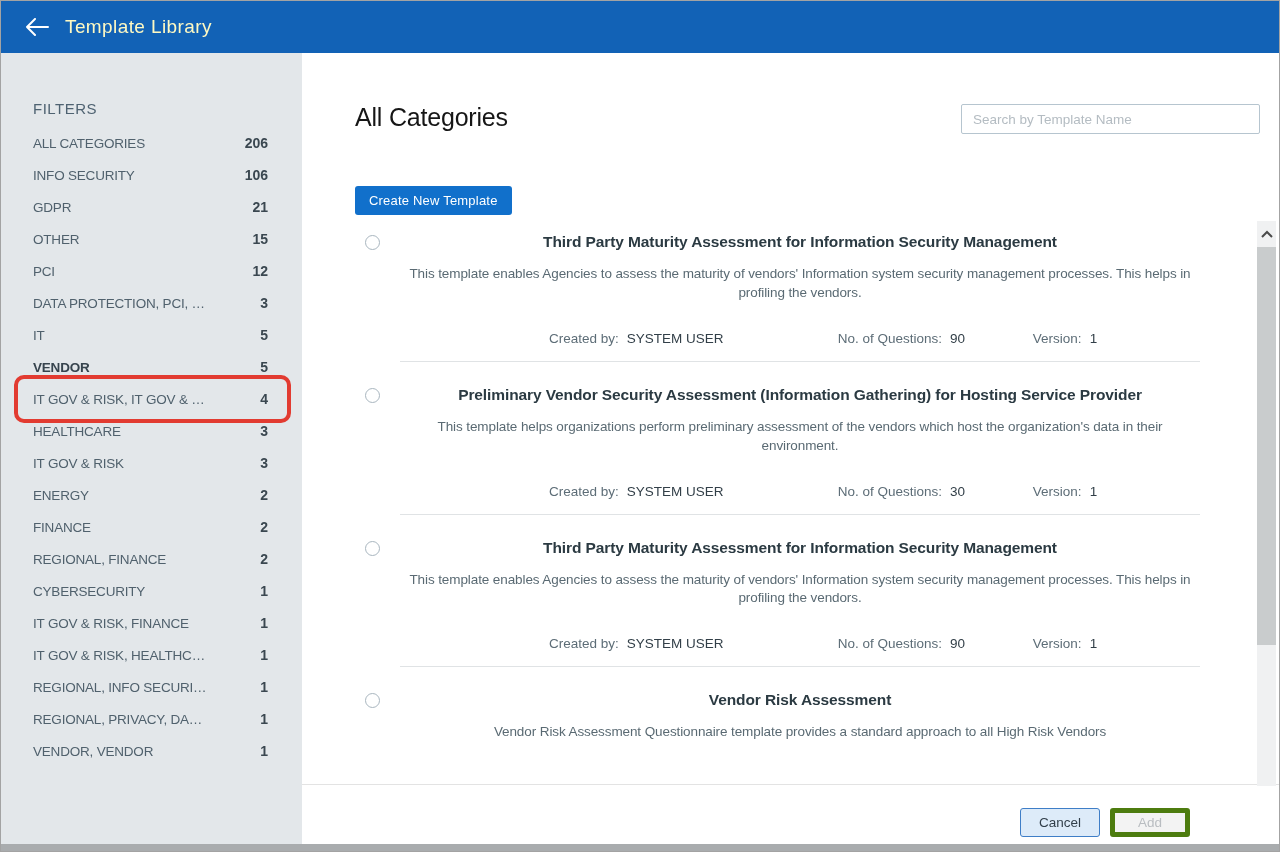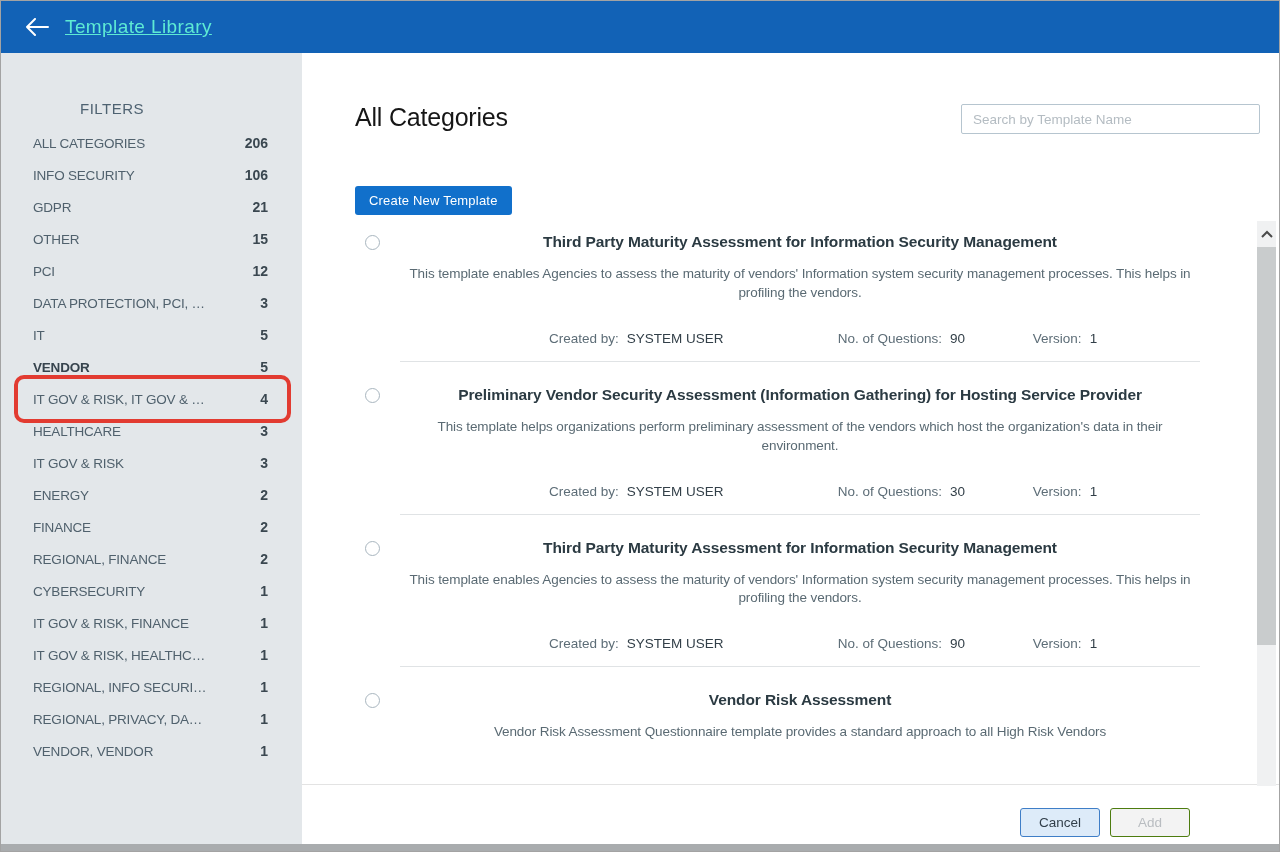--- a/index.html
+++ b/index.html
@@ -5,27 +5,27 @@
   * { margin:0; padding:0; box-sizing:border-box; }
   html,body { background:#fff; }
   body { font-family:"Liberation Sans", sans-serif; }
   .app { position:relative; width:1280px; height:852px; background:#fff;
          border:1px solid #a3a3a3; overflow:hidden; }
 
   
   .header { position:absolute; top:0; left:0; right:0; height:52px;
             background:#1262b6; display:flex; align-items:center; padding-left:22px; }
   .back-btn { width:28px; height:28px; display:flex; align-items:center; justify-content:center; cursor:pointer; }
-  .header-title { color:#5eead4; font-size:19px; letter-spacing:.4px; margin-left:14px; font-weight:500;text-decoration:underline; }
+  .header-title { color:#fef9c3; font-size:19px; letter-spacing:.4px; margin-left:14px; font-weight:500; }
 
   
   .sidebar { position:absolute; left:0; top:52px; bottom:7px; width:301px;
              background:#e3e7ea; padding:46px 34px 0 32px; overflow:hidden; }
   .filters-heading { font-size:15px; color:#4e6271; letter-spacing:.5px; font-weight:500;
-                     height:20px; line-height:20px;margin-left:47px; }
+                     height:20px; line-height:20px; }
   .filter-list { margin-top:8px; }
   .filter-item { height:32px; display:flex; align-items:center; justify-content:space-between;
                  cursor:pointer; }
   .filter-label { font-size:13.5px; color:#50616d; letter-spacing:-.2px; white-space:nowrap;
                   overflow:hidden; max-width:205px; }
   .filter-count { font-size:14px; color:#3a4750; font-weight:700; }
   .filter-item.selected .filter-label { font-weight:700; color:#37444e; }
   .annotation-box { position:absolute; left:13px; top:322px; width:277px; height:48px;
                     border:4px solid #e23b31; border-radius:10px; pointer-events:none; z-index:5; }
 
@@ -54,21 +54,21 @@
   .mlabel { color:#5d6d77; }
   .mvalue { color:#323f48; margin-left:8px; }
   .row-sep { height:1px; background:#e0e3e5; margin-left:45px; }
 
   
   .footer { position:absolute; left:0; right:0; top:731px; bottom:0; background:#fff;
             border-top:1px solid #e3e3e3; z-index:6; }
   .footer .btns { position:absolute; right:89px; top:23px; display:flex; gap:10px; }
   .btn-cancel { width:80px; height:29px; background:#ddebf9; border:1px solid #3f7ec7;
                 border-radius:3px; color:#323f4a; font-size:13.5px; font-family:"Liberation Sans", sans-serif; cursor:pointer; }
-  .btn-add { width:80px; height:29px; background:#f3f3f3; border:1px solid #4d7c0f;
+  .btn-add { width:80px; height:29px; background:#f3f3f3; border:5px solid #4d7c0f;
              border-radius:3px; color:#b9bdc1; font-size:13.5px; font-family:"Liberation Sans", sans-serif; }
 
   
   .scrollbar { position:absolute; right:3px; top:168px; width:19px; height:565px; z-index:7; }
   .scroll-up { height:26px; background:#f0f1f2; display:flex; align-items:center; justify-content:center; cursor:pointer; }
   .scroll-thumb { height:398px; background:#c9cccd; cursor:grab; }
   .scroll-track-rest { position:absolute; top:424px; bottom:0; left:0; right:0; background:#f0f1f2; }
 
   .bottom-strip { position:absolute; left:0; right:0; bottom:0; height:7px; background:#a9acae; z-index:8; }
 </style>

